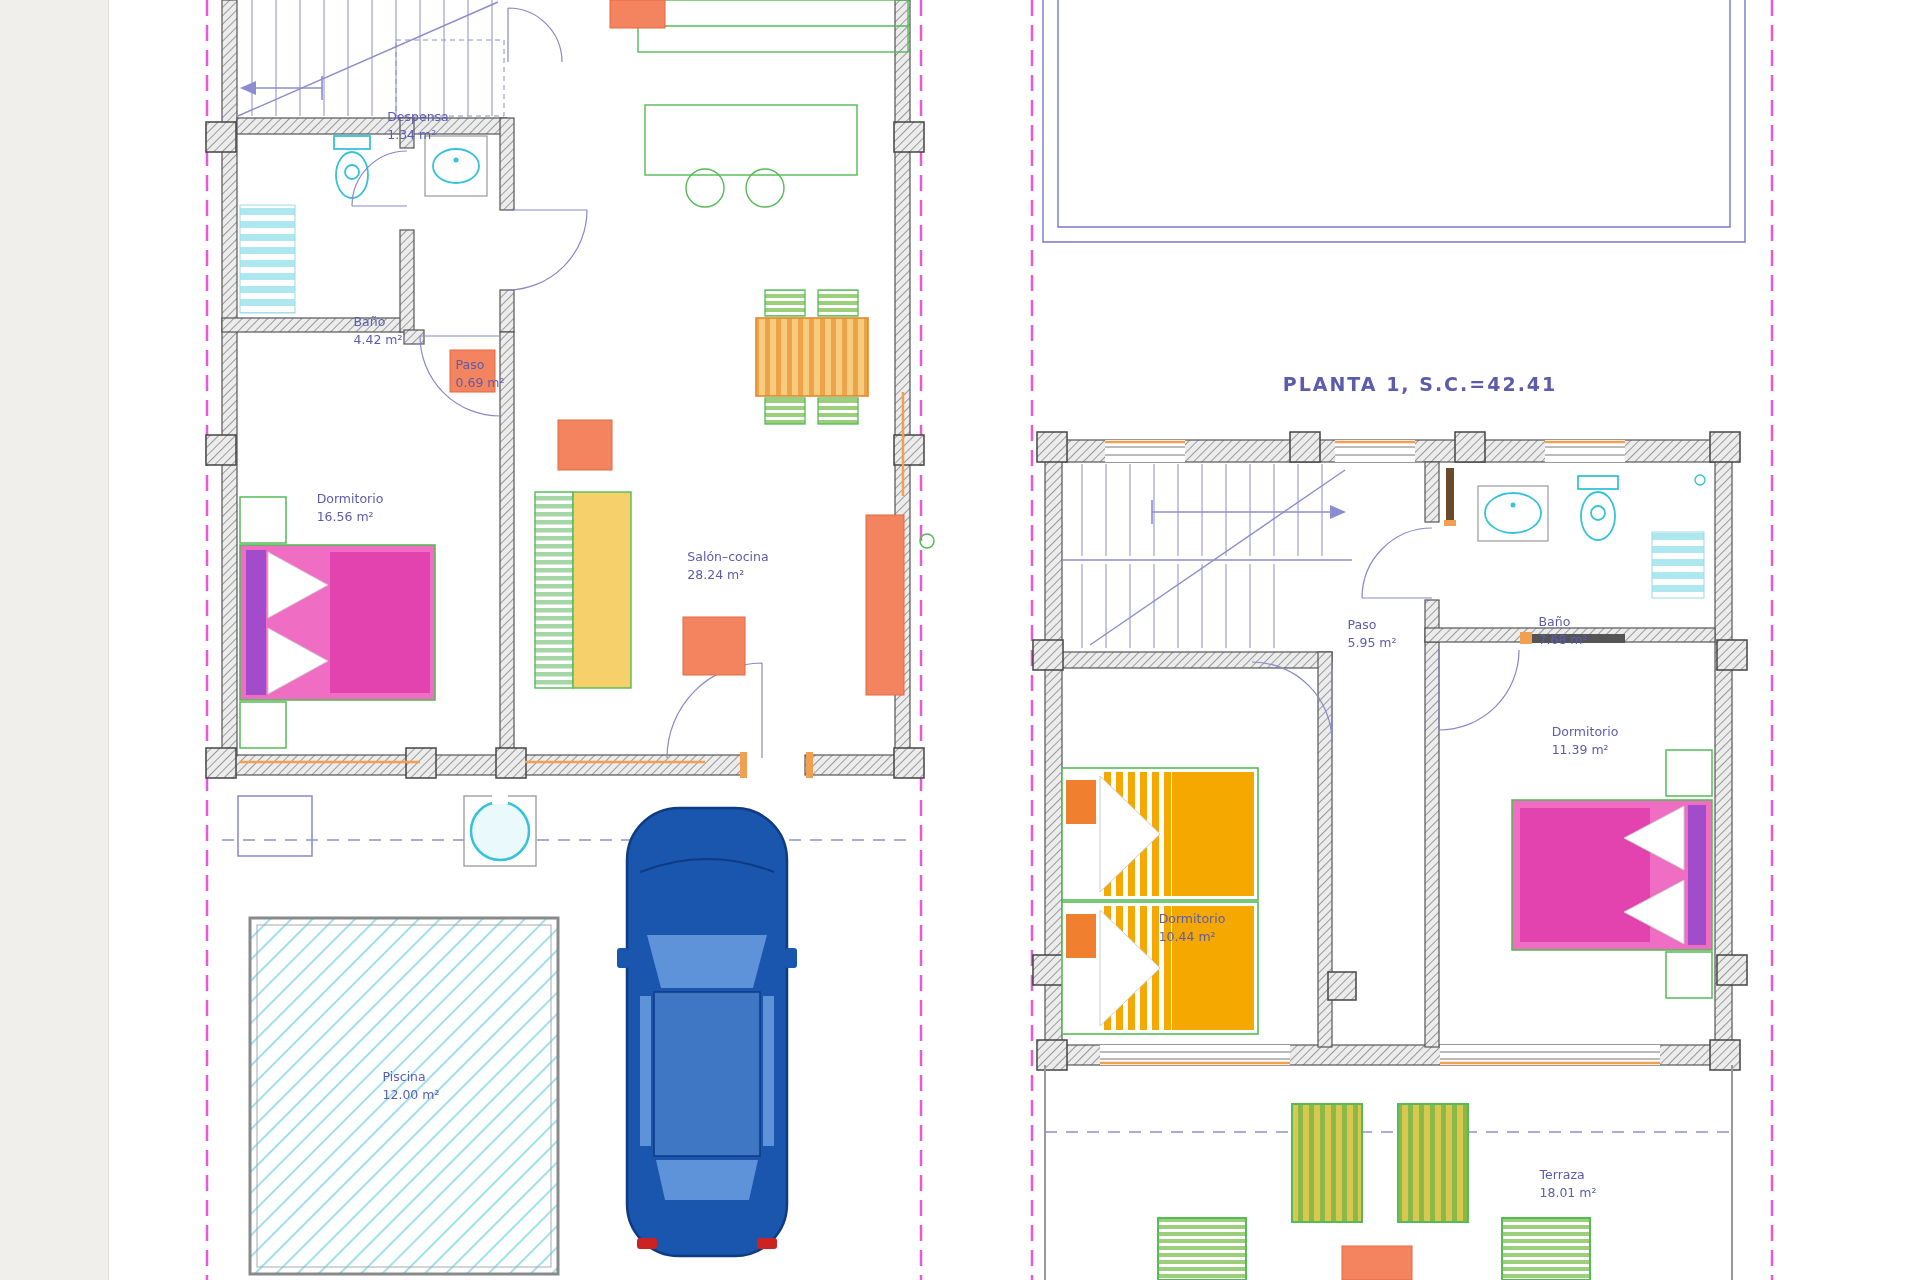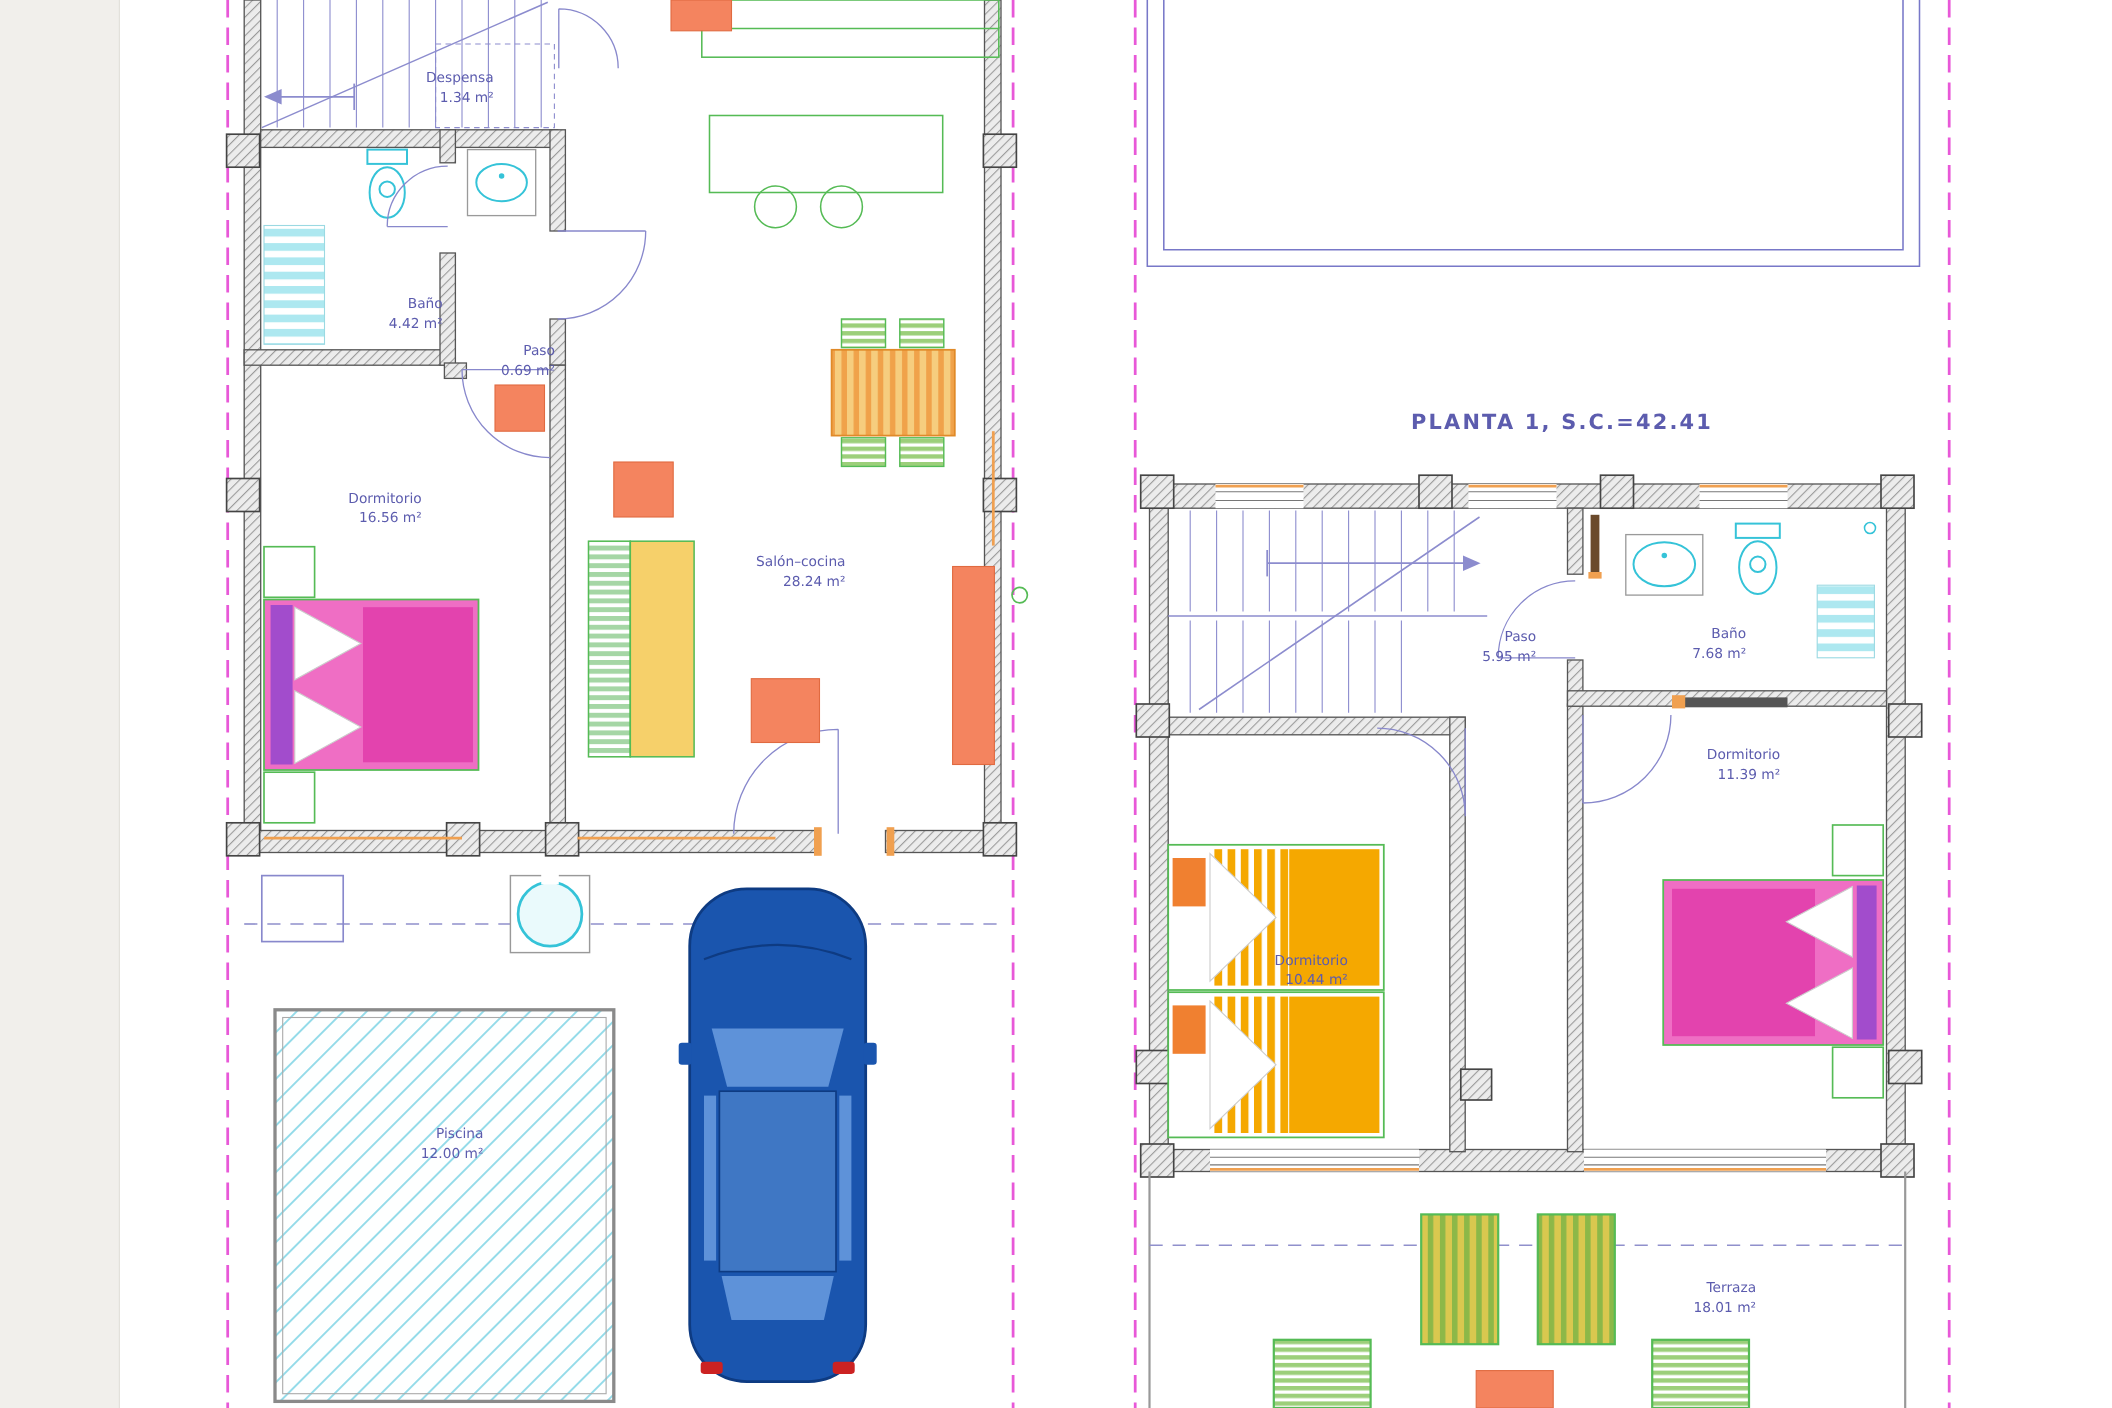--- a/index.html
+++ b/index.html
@@ -1,22 +1,22 @@
 <!DOCTYPE html>
 <html><head>
 <meta charset="utf-8">
 <style>
   html,body{margin:0;padding:0;background:#ffffff;}
   .canvas{position:relative;width:1920px;height:1280px;background:#ffffff;overflow:hidden;
           font-family:"DejaVu Sans",sans-serif;}
   .left-strip{position:absolute;left:0;top:0;width:108px;height:1280px;background:#f1efeb;
               border-right:1px solid #e2dfd9;}
   svg.draw{position:absolute;left:0;top:0;}
-  .room-label{position:absolute;transform:translate(-50%,-50%);text-align:right;
-              color:#5c5cae;font-size:12.5px;line-height:1.45;white-space:nowrap;z-index:5;}
+  .room-label{position:absolute;transform:translate(-50%,-50%);text-align:left;
+              color:#5c5cae;font-size:12.5px;line-height:1.45;white-space:nowrap;z-index:5;margin-top:46px;}
   .room-label .area{display:block;}
   .plan-title{position:absolute;transform:translate(-50%,-50%);color:#5c5cae;font-size:19px;
               letter-spacing:2px;white-space:nowrap;z-index:5;font-weight:bold;}
 </style>
 </head>
 <body>
 
 <div class="canvas">
   <div class="left-strip"></div>
 
@@ -399,17 +399,17 @@
     <span class="area">7.68 m²</span>
   </div>
   <div class="room-label" style="left:1585px;top:695px">
     <span>Dormitorio</span>
     <span class="area">11.39 m²</span>
   </div>
   <div class="room-label" style="left:1192px;top:882px">
     <span>Dormitorio</span>
     <span class="area">10.44 m²</span>
   </div>
-  <div class="room-label" style="left:1568px;top:1180px">
+  <div class="room-label" style="left:1568px;top:1138px">
     <span>Terraza</span>
     <span class="area">18.01 m²</span>
   </div>
 </div>
 
 </body></html>

